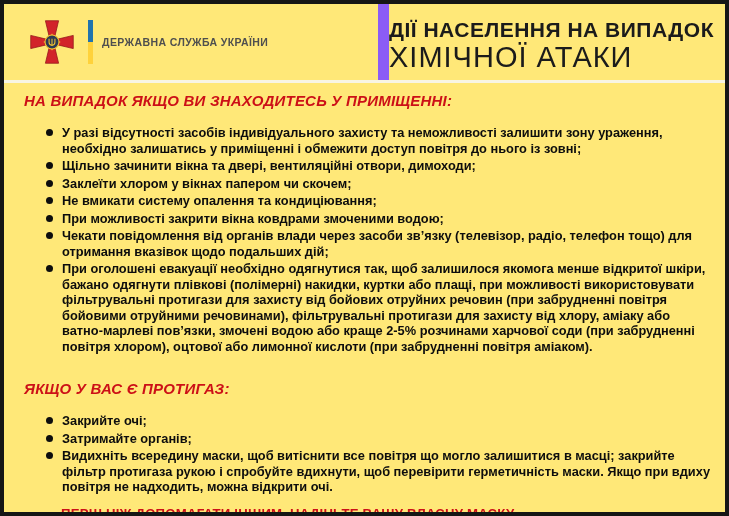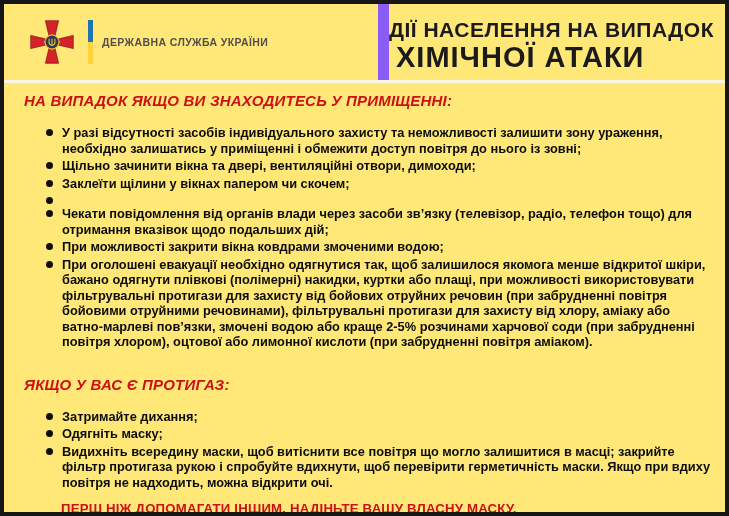--- a/index.html
+++ b/index.html
@@ -27,21 +27,21 @@
   .flagbar .y{flex:1;background:#ffd23b;}
   .agency{margin-left:9px;color:#4f4f4f;font-size:10.5px;font-weight:700;letter-spacing:.4px;line-height:13px;}
   .header-right{
     flex:1;
     border-left:11px solid #8b5cf6;
     text-align:left;
     padding:13px 12px 0 0;
     color:#1b1b1b;
   }
   .title-1{font-size:21px;font-weight:700;letter-spacing:.5px;line-height:25px;white-space:nowrap;}
-  .title-2{font-size:29px;font-weight:700;letter-spacing:1px;line-height:31px;white-space:nowrap;padding-left:7px;}
+  .title-2{font-size:29px;font-weight:400;letter-spacing:1px;line-height:31px;white-space:nowrap;}
   .divider{height:3px;background:#f8f5e4;width:100%;}
   
   .content{padding:9px 14px 0 20px;color:#0d0d0d;}
   .sec-heading{
     color:#cc1017;font-size:15px;font-weight:700;
     letter-spacing:.2px;margin:0 0 9px 0;font-style:italic;
   }
   ul.instructions{list-style:none;margin:16px 0 0 0;padding:0 0 0 22px;}
   ul.instructions li{
     display:flex;align-items:flex-start;
@@ -109,49 +109,50 @@
       <li>
           <span class="bul"></span>
           <span>У разі відсутності засобів індивідуального захисту та неможливості залишити зону ураження, необхідно залишатись у приміщенні і обмежити доступ повітря до нього із зовні;</span>
         </li>
       <li>
           <span class="bul"></span>
           <span>Щільно зачинити вікна та двері, вентиляційні отвори, димоходи;</span>
         </li>
       <li>
           <span class="bul"></span>
-          <span>Заклеїти щілини у вікнах папером чи скочем;</span>
+          <span>Заклеїти хлором у вікнах папером чи скочем;</span>
         </li>
       <li>
           <span class="bul"></span>
+          <span>Не вмикати систему опалення та кондиціювання;</span>
+        </li>
+      <li>
+          <span class="bul"></span>
+          <span>При можливості закрити вікна ковдрами змоченими водою;</span>
         </li>
       <li>
           <span class="bul"></span>
           <span>Чекати повідомлення від органів влади через засоби зв’язку (телевізор, радіо, телефон тощо) для отримання вказівок щодо подальших дій;</span>
-        </li>
-      <li>
-          <span class="bul"></span>
-          <span>При можливості закрити вікна ковдрами змоченими водою;</span>
         </li>
       <li>
           <span class="bul"></span>
           <span>При оголошені евакуації необхідно одягнутися так, щоб залишилося якомога менше відкритої шкіри, бажано одягнути плівкові (полімерні) накидки, куртки або плащі, при можливості використовувати фільтрувальні протигази для захисту від бойових отруйних речовин (при забрудненні повітря бойовими отруйними речовинами), фільтрувальні протигази для захисту від хлору, аміаку або ватно-марлеві пов’язки, змочені водою або краще 2-5% розчинами харчової соди (при забрудненні повітря хлором), оцтової або лимонної кислоти (при забрудненні повітря аміаком).</span>
         </li>
     </ul>
 
     <div class="sec-heading sec2">ЯКЩО У ВАС Є ПРОТИГАЗ:</div>
 
     <ul class="instructions">
       <li>
           <span class="bul"></span>
-          <span>Затримайте дихання;</span>
+          <span>Закрийте очі;</span>
         </li>
       <li>
           <span class="bul"></span>
-          <span>Одягніть маску;</span>
+          <span>Затримайте органів;</span>
         </li>
       <li>
           <span class="bul"></span>
           <span>Видихніть всередину маски, щоб витіснити все повітря що могло залишитися в масці; закрийте фільтр протигаза рукою і спробуйте вдихнути, щоб перевірити герметичність маски. Якщо при вдиху повітря не надходить, можна відкрити очі.</span>
         </li>
     </ul>
 
     <div class="footer">
       <div>ПЕРШ НІЖ ДОПОМАГАТИ ІНШИМ, НАДІНЬТЕ ВАШУ ВЛАСНУ МАСКУ.</div>
       <div>ВИКОНУЙТЕ ВКАЗІВКИ ВІД МІСЦЕВИХ ОРГАНІВ ВЛАДИ ЩОДО ПОДАЛЬШОЇ ЕВАКУАЦІЇ</div>

